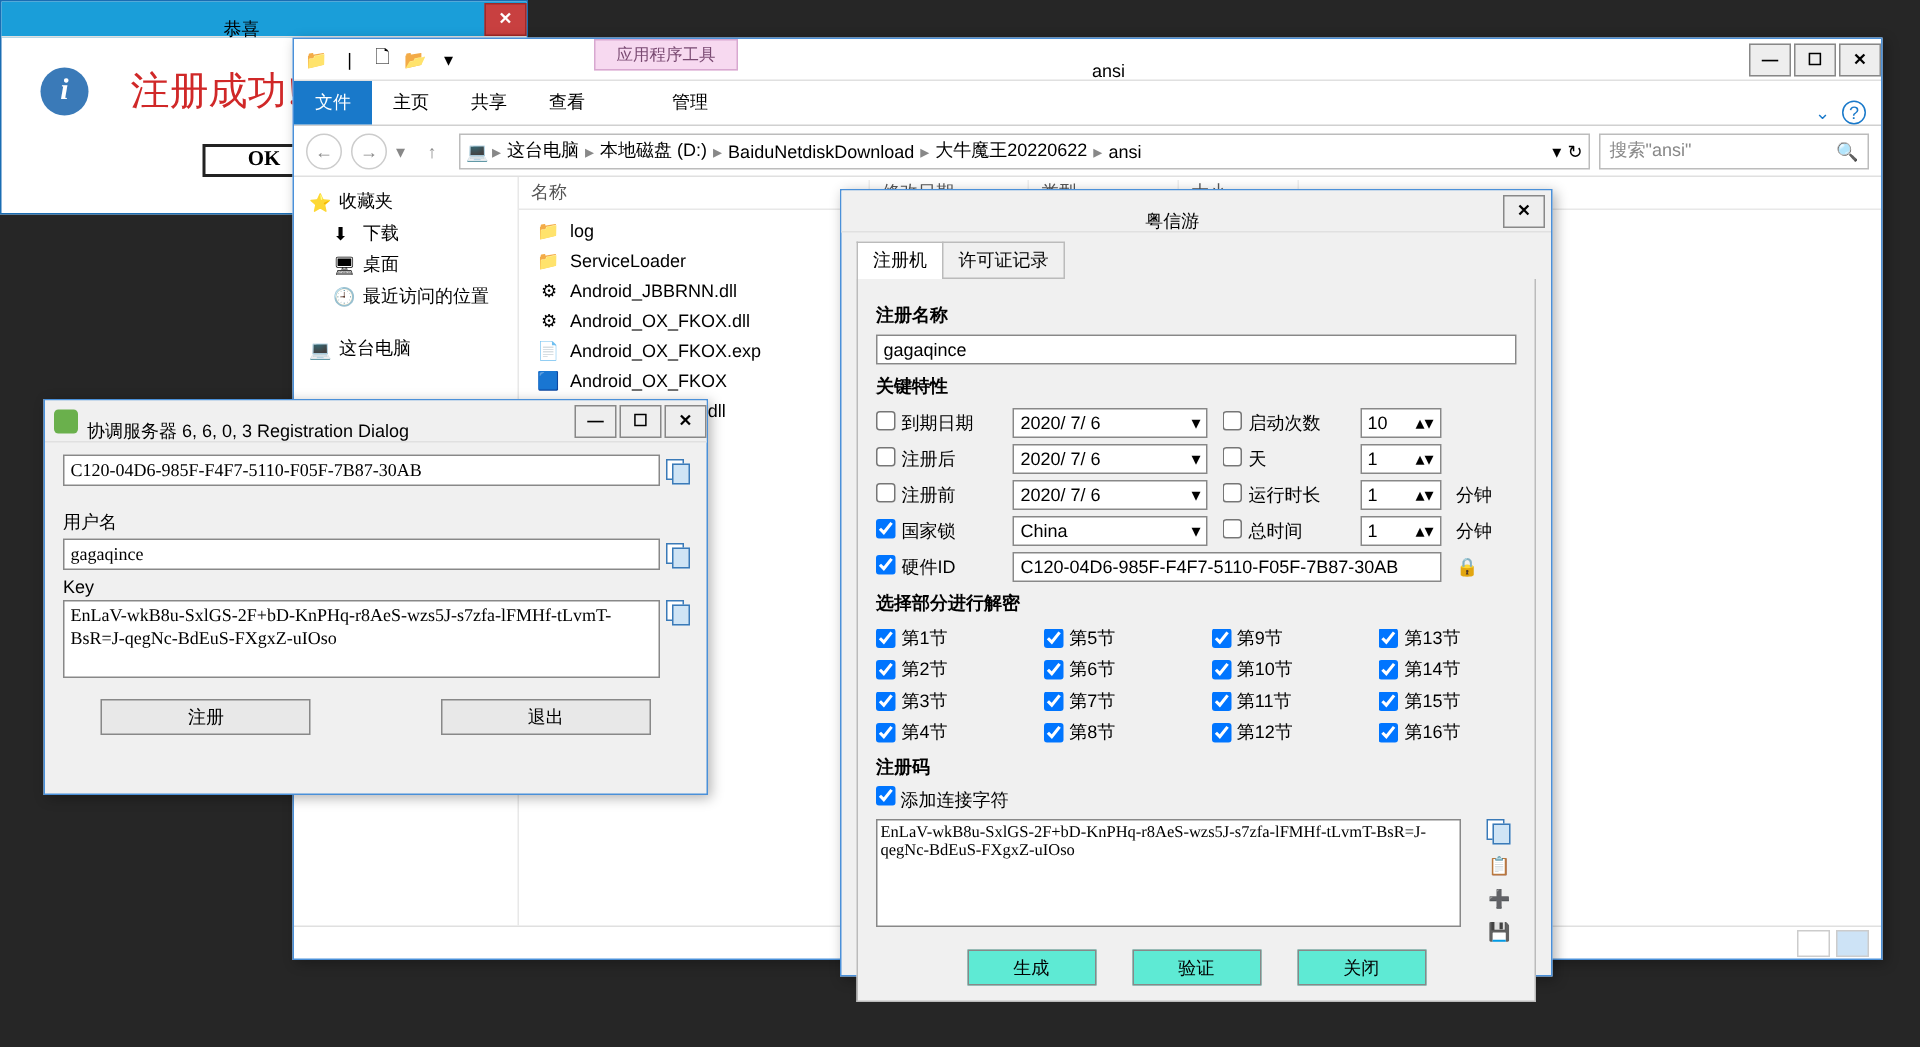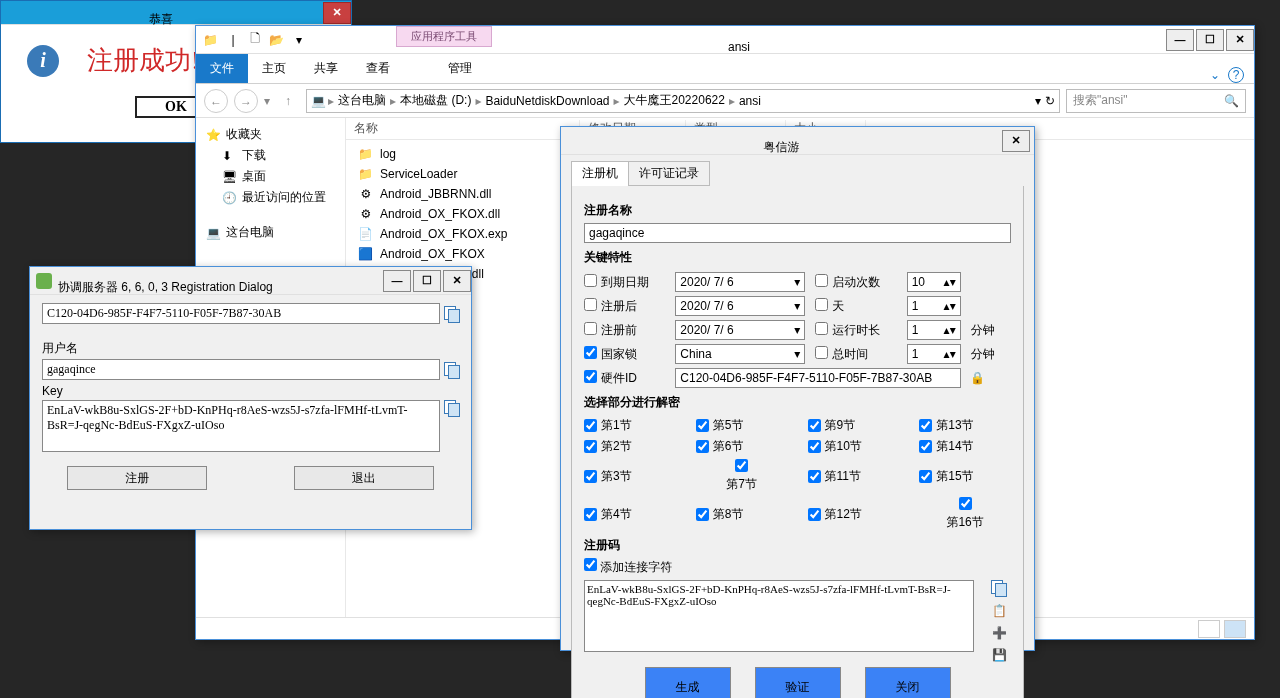--- a/index.html
+++ b/index.html
@@ -67,21 +67,21 @@
 #keygen .grid label { display: flex; align-items: flex-start; gap: 4px; white-space: nowrap; }
 #keygen .grid .datebox, #keygen .grid .num, #keygen .grid select { border: 1px solid #888; background: #fff; height: 20px; padding: 0 4px; display: flex; align-items: center; justify-content: space-between; }
 #keygen .grid .num { width: 54px; }
 #keygen .sections { display: grid; grid-template-columns: repeat(4, 1fr); gap: 4px 20px; margin-top: 6px; }
 #keygen .sections label { display: flex; align-items: center; gap: 4px; }
 #keygen .codebox { position: relative; margin-top: 4px; }
 #keygen .codebox textarea { width: 390px; height: 72px; border: 1px solid #888; resize: none; font-family: Tahoma; font-size: 11px; padding: 2px; }
 #keygen .codeicons { position: absolute; right: 2px; top: 0; display: flex; flex-direction: column; gap: 4px; }
 #keygen .codeicons span { width: 18px; height: 18px; display: inline-flex; align-items: center; justify-content: center; cursor: pointer; }
 #keygen .kbtns { display: flex; justify-content: center; gap: 24px; margin-top: 12px; }
-#keygen .kbtns button { width: 86px; height: 40px; border: 1px solid #888; background: #3b82f6; cursor: pointer; }
+#keygen .kbtns button { width: 86px; height: 24px; border: 1px solid #888; background: #5eead4; cursor: pointer; }
 
 #msgbox { left: 221px; top: 551px; width: 352px; height: 143px; background: #fff; border: 1px solid #1a6db3; }
 #msgbox .titlebar { background: #1a9ed9; color: #000; height: 24px; }
 #msgbox .titlebar .close { background: #c84040; color: #fff; border: 1px solid #a02828; }
 #msgbox .mbody { display: flex; align-items: center; gap: 28px; padding: 18px 26px; }
 #msgbox .infoico { width: 32px; height: 32px; border-radius: 50%; background: #3a7ab8; color: #fff; display: flex; align-items: center; justify-content: center; font-size: 20px; font-weight: bold; font-style: italic; font-family: Georgia; }
 #msgbox .msg { font-size: 26px; color: #d02828; font-family: SimSun, serif; }
 #msgbox .mbtn { display: flex; justify-content: center; padding-bottom: 10px; }
 #msgbox .mbtn button { width: 82px; height: 22px; border: 2px solid #222; background: #fff; font-weight: bold; font-size: 14px; cursor: pointer; font-family: Tahoma; }
 input[type=checkbox] { margin: 0; }
@@ -391,21 +391,21 @@
           <span>第4节</span>
         </label>
         <label style="grid-area: 1 / 2;">
           <input type="checkbox" checked="" style="">
           <span>第5节</span>
         </label>
         <label style="grid-area: 2 / 2;">
           <input type="checkbox" checked="" style="">
           <span>第6节</span>
         </label>
-        <label style="grid-area: 3 / 2; flex-direction: column;">
+        <label style="grid-area: 3 / 2;">
           <input type="checkbox" checked="" style="">
           <span>第7节</span>
         </label>
         <label style="grid-area: 4 / 2;">
           <input type="checkbox" checked="" style="">
           <span>第8节</span>
         </label>
         <label style="grid-area: 1 / 3;">
           <input type="checkbox" checked="" style="">
           <span>第9节</span>
@@ -427,21 +427,21 @@
           <span>第13节</span>
         </label>
         <label style="grid-area: 2 / 4;">
           <input type="checkbox" checked="" style="">
           <span>第14节</span>
         </label>
         <label style="grid-area: 3 / 4;">
           <input type="checkbox" checked="" style="">
           <span>第15节</span>
         </label>
-        <label style="grid-area: 4 / 4; flex-direction: column;">
+        <label style="grid-area: 4 / 4;">
           <input type="checkbox" checked="" style="">
           <span>第16节</span>
         </label>
       </div>
 
     <div class="klbl">注册码</div>
     <label><input type="checkbox" checked="" style=""> <span>添加连接字符</span></label>
     <div class="codebox">
       <textarea style="">EnLaV-wkB8u-SxlGS-2F+bD-KnPHq-r8AeS-wzs5J-s7zfa-lFMHf-tLvmT-BsR=J-qegNc-BdEuS-FXgxZ-uIOso</textarea>
       <div class="codeicons">

